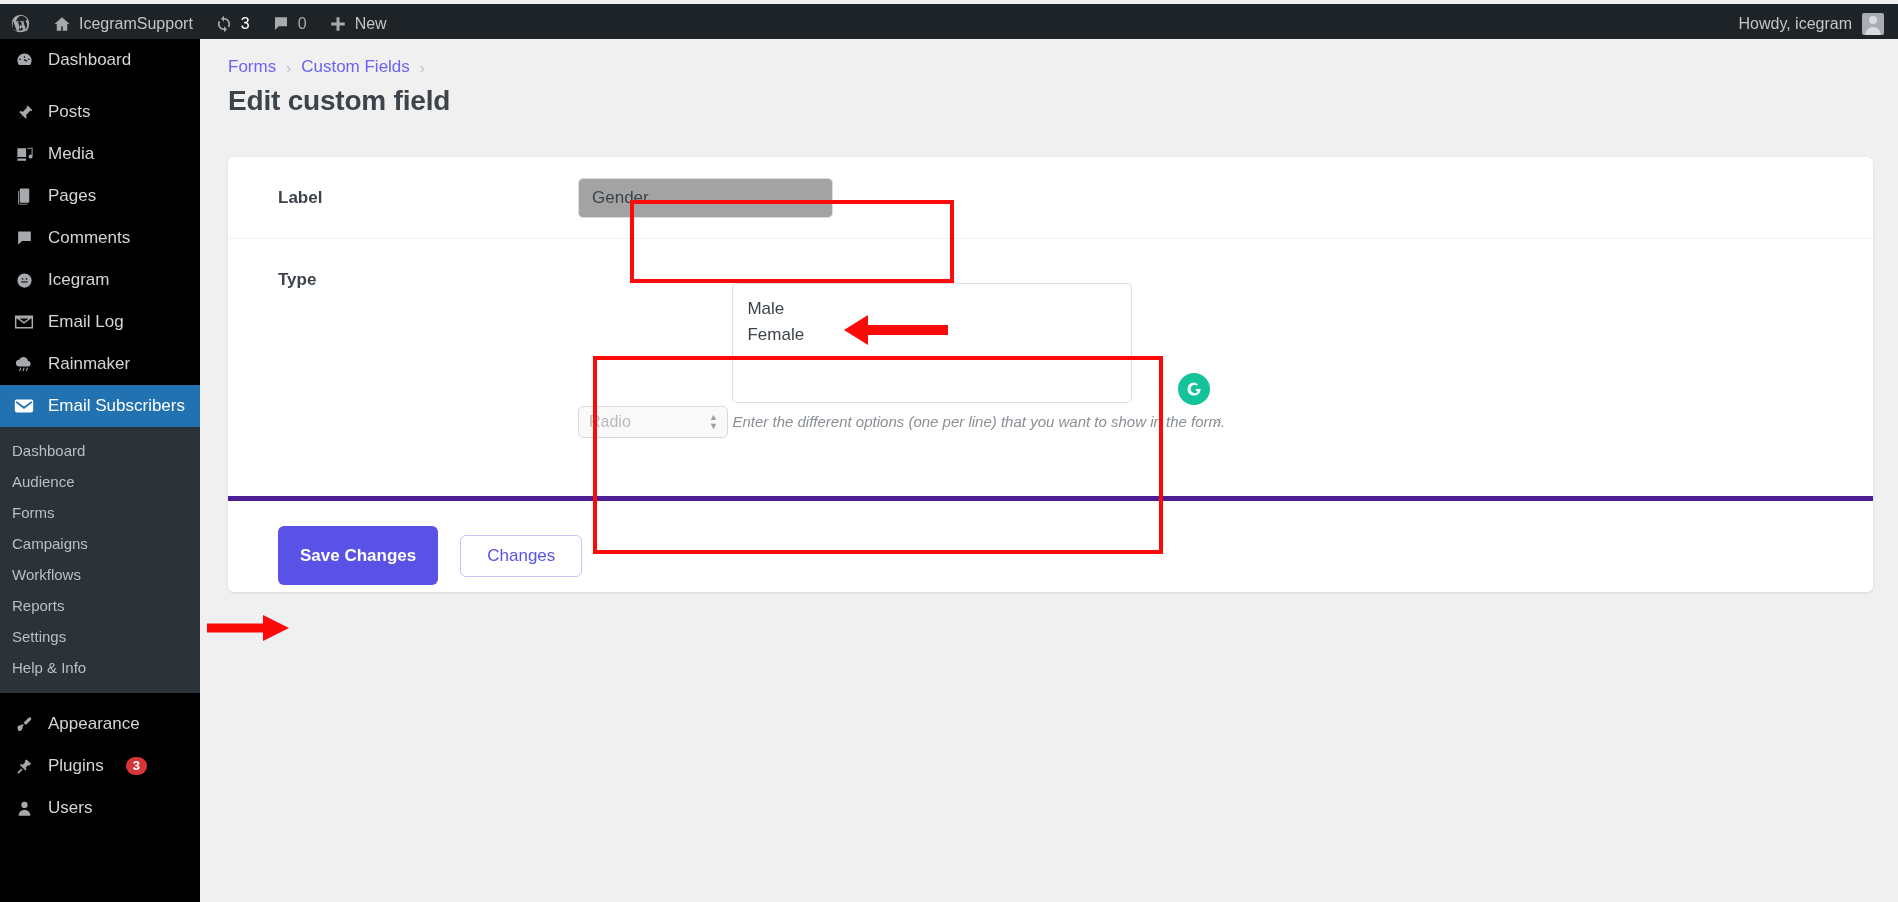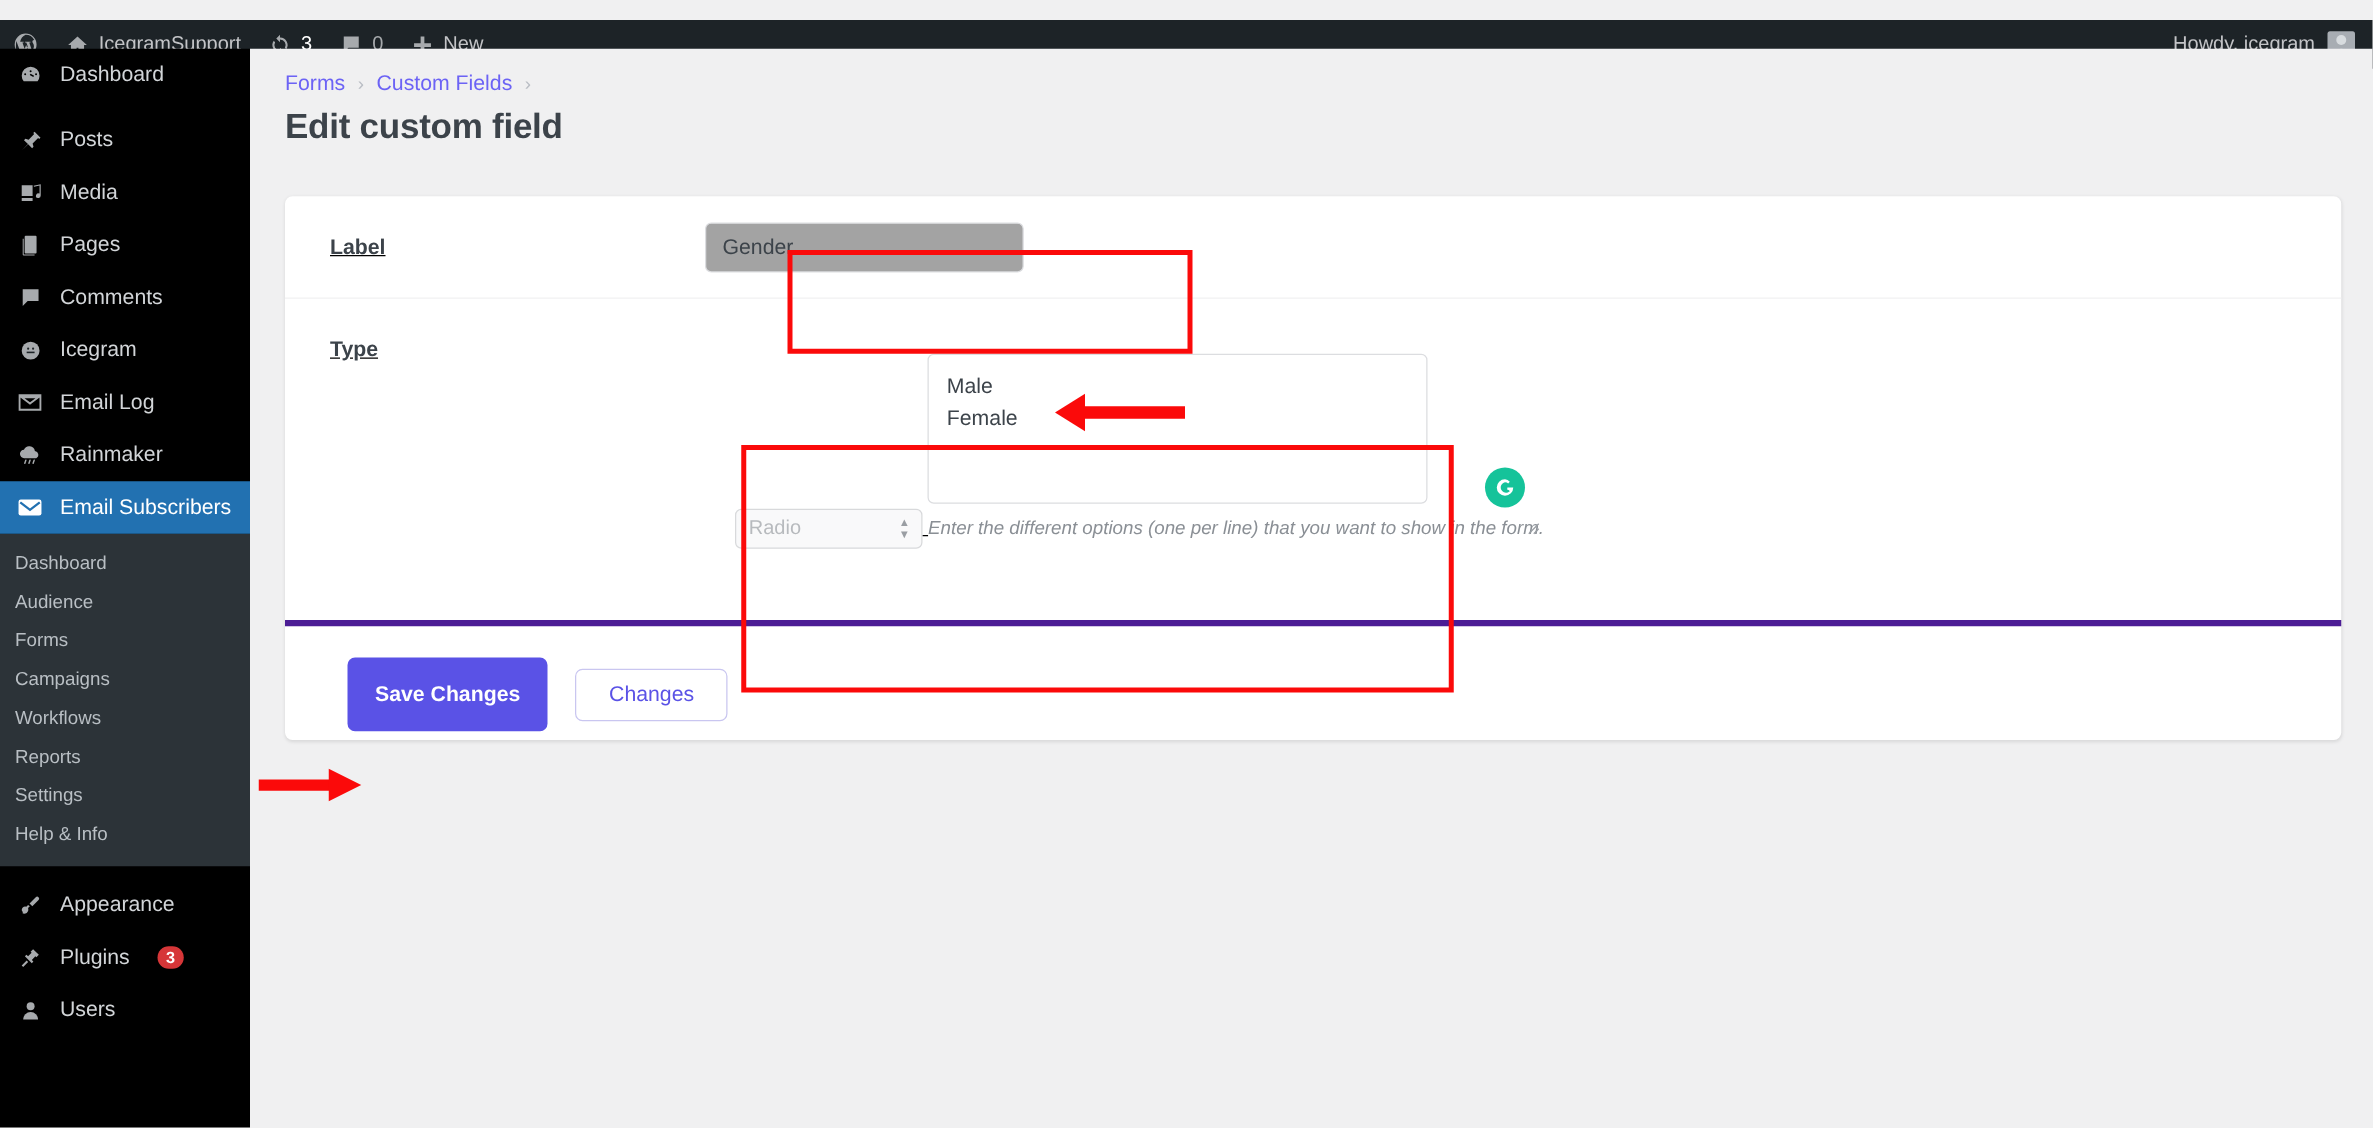--- a/index.html
+++ b/index.html
@@ -4,21 +4,21 @@
 <style>
   * { box-sizing: border-box; margin: 0; padding: 0; }
   html, body {
     width: 1898px; height: 902px;
     font-family: "Liberation Sans", sans-serif;
     background: #f0f0f1;
     overflow: hidden;
   }
   
   #adminbar {
-    position: absolute; top: 16px; left: 0;
+    position: absolute; top: 4px; left: 0;
     width: 1898px; height: 39px;
     background: #1d2327;
     display: flex; align-items: center;
     color: #b9bfc4; font-size: 16px;
   }
   .ab-item {
     display: flex; align-items: center; gap: 8px;
     height: 39px; padding: 0 11px;
     color: #c3c4c7; text-decoration: none; white-space: nowrap;
   }
@@ -102,23 +102,22 @@
     letter-spacing: -0.2px;
   }
   .card {
     position: absolute; left: 28px; top: 118px;
     width: 1645px; height: 435px;
     background: #fff; border-radius: 6px;
     box-shadow: 0 1px 3px rgba(0,0,0,.10);
   }
   .form-row {
     display: flex; align-items: flex-start;
-    padding: 0 16px;
+    padding: 0 30px;
     border-bottom: 1px solid #f1f1f2;
-    text-decoration: underline;
   }
   .form-row.row-label { height: 82px; align-items: center; }
   .form-row.row-type { height: 262px; padding-top: 22px; border-bottom: 5px solid #4c1d95; }
   .row-key {
     width: 320px; flex: 0 0 320px;
     font-size: 17px; color: #3c434a; font-weight: 600;
     padding-left: 20px;
   }
   .row-type .row-key { padding-top: 9px; }
   .row-val { flex: 1; position: relative; }
@@ -129,21 +128,21 @@
     font-family: "Liberation Sans", sans-serif;
     background: #a3a3a3; outline: none;
   }
   .sel-wrap { position: relative; display: inline-block; }
   select.sel {
     width: 150px; height: 32px;
     border: 1px solid #c8cacd; border-radius: 5px;
     padding: 0 26px 0 10px; font-size: 16px;
     color: #9a9ea3; background: #f7f7f8;
     font-family: "Liberation Sans", sans-serif;
-    -webkit-appearance: none; appearance: none; outline: none; margin-left: 24px;
+    -webkit-appearance: none; appearance: none; outline: none;
   }
   .sel-arrows {
     position: absolute; right: 10px; top: 50%;
     transform: translateY(-50%);
     display: flex; flex-direction: column; gap: 2px;
     pointer-events: none; color: #9a9ea3;
   }
   .sel-arrows i { font-style: normal; font-size: 9px; line-height: 7px; }
   .ta-wrap { position: relative; display: inline-block; margin-top: 22px; }
   textarea.ta {

